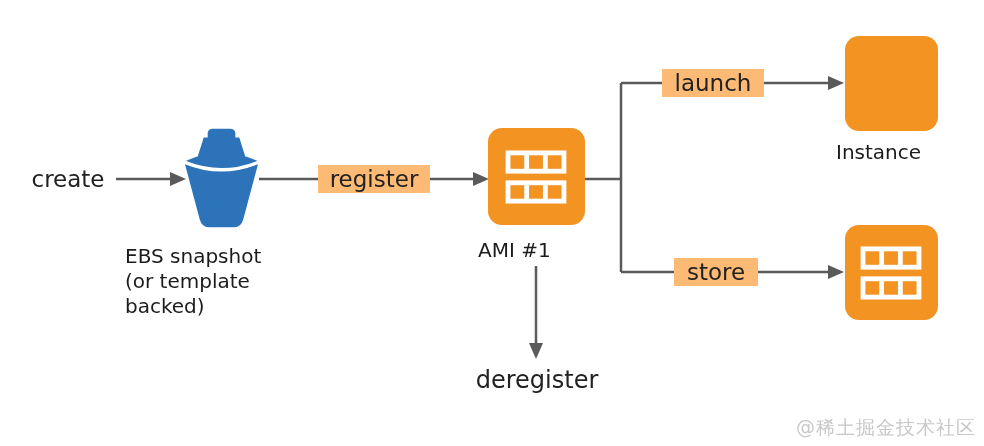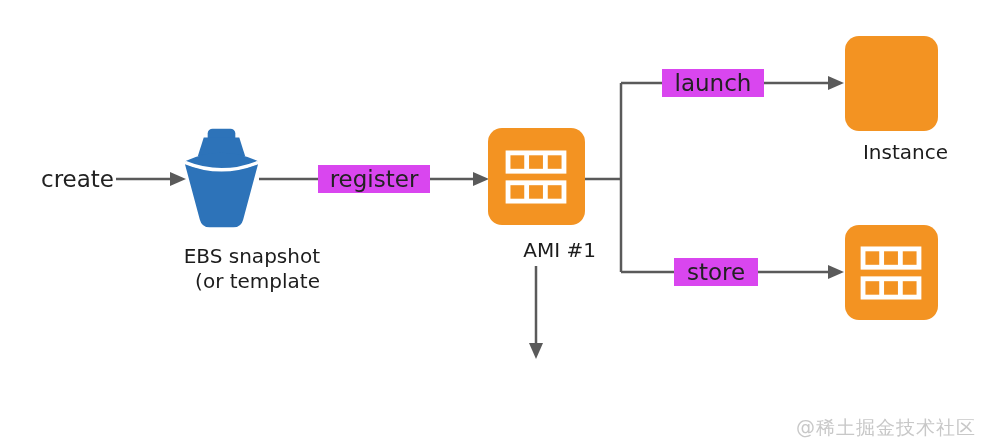--- a/index.html
+++ b/index.html
@@ -3,27 +3,27 @@
 <meta charset="utf-8">
 <style>
   html,body{margin:0;padding:0;background:#ffffff;}
   .canvas{
     position:relative;width:984px;height:446px;background:#ffffff;
     font-family:"DejaVu Sans","Liberation Sans",sans-serif;
     color:#1f1f1f;overflow:hidden;
   }
   .connectors{position:absolute;left:0;top:0;pointer-events:none;}
   .edge-label{
-    position:absolute;background:#d946ef;color:#222222;
+    position:absolute;background:#fdba74;color:#222222;
     font-size:23px;line-height:28px;text-align:center;white-space:nowrap;
   }
-  .edge-label.no-bg{background:transparent;text-align:right;}
+  .edge-label.no-bg{background:transparent;}
   .node-label{
     position:absolute;color:#1c1c1c;font-size:20px;line-height:25px;
-    text-align:right;white-space:nowrap;
+    text-align:left;white-space:nowrap;
   }
   .orange-box{
     position:absolute;background:#F39322;border-radius:14px;
   }
   .icon-abs{position:absolute;}
   .watermark{
     position:absolute;right:8px;bottom:5px;font-size:19px;
     color:#c8c8c8;letter-spacing:1px;margin-top:40px;
   }
 </style>
@@ -58,33 +58,35 @@
   </svg>
 
   <div class="edge-label no-bg" style="left:22px;top:165px;width:92px;">create</div>
 
   <div class="edge-label" style="left:318px;top:165px;width:112px;">register</div>
 
   <div class="edge-label" style="left:662px;top:69px;width:102px;">launch</div>
 
   <div class="edge-label" style="left:674px;top:258px;width:84px;">store</div>
 
+  <div class="edge-label no-bg" style="left:462px;top:366px;width:150px;font-size:24px;">deregister</div>
 
   <svg class="icon-abs" style="left:183px;top:128px;" width="77" height="100" viewBox="0 0 78 100">
     <g fill="#2D73B9">
       <rect x="25" y="0" width="28" height="16" rx="5"></rect>
       <polygon points="21,9 57,9 63,28 15,28"></polygon>
       <path d="M2,33 Q39,16 76,33 Q39,50 2,33 Z"></path>
       <path d="M2,36 Q39,51 76,36 L61,92 Q59,100 51,100 H27 Q19,100 17,92 Z"></path>
     </g>
     <path d="M2,34 Q39,49 76,34" stroke="#ffffff" stroke-width="3" fill="none"></path>
   </svg>
   <div class="node-label" style="left:125px;top:237px;width:195px;margin-top:7px;">
     <span style="display:block">EBS snapshot</span>
     <span style="display:block">(or template</span>
+    <span style="display:block">backed)</span>
   </div>
 
   <div class="orange-box" style="left:488px;top:128px;width:97px;height:97px;"></div>
   <svg class="icon-abs" style="left:505px;top:150px;" width="62" height="54" viewBox="0 0 64 56">
     <g stroke="#ffffff" stroke-width="5" fill="none">
       <rect x="3" y="3" width="58" height="19"></rect>
       <line x1="22.3" y1="3" x2="22.3" y2="22"></line>
       <line x1="41.7" y1="3" x2="41.7" y2="22"></line>
       <rect x="3" y="34" width="58" height="19"></rect>
       <line x1="22.3" y1="34" x2="22.3" y2="53"></line>

